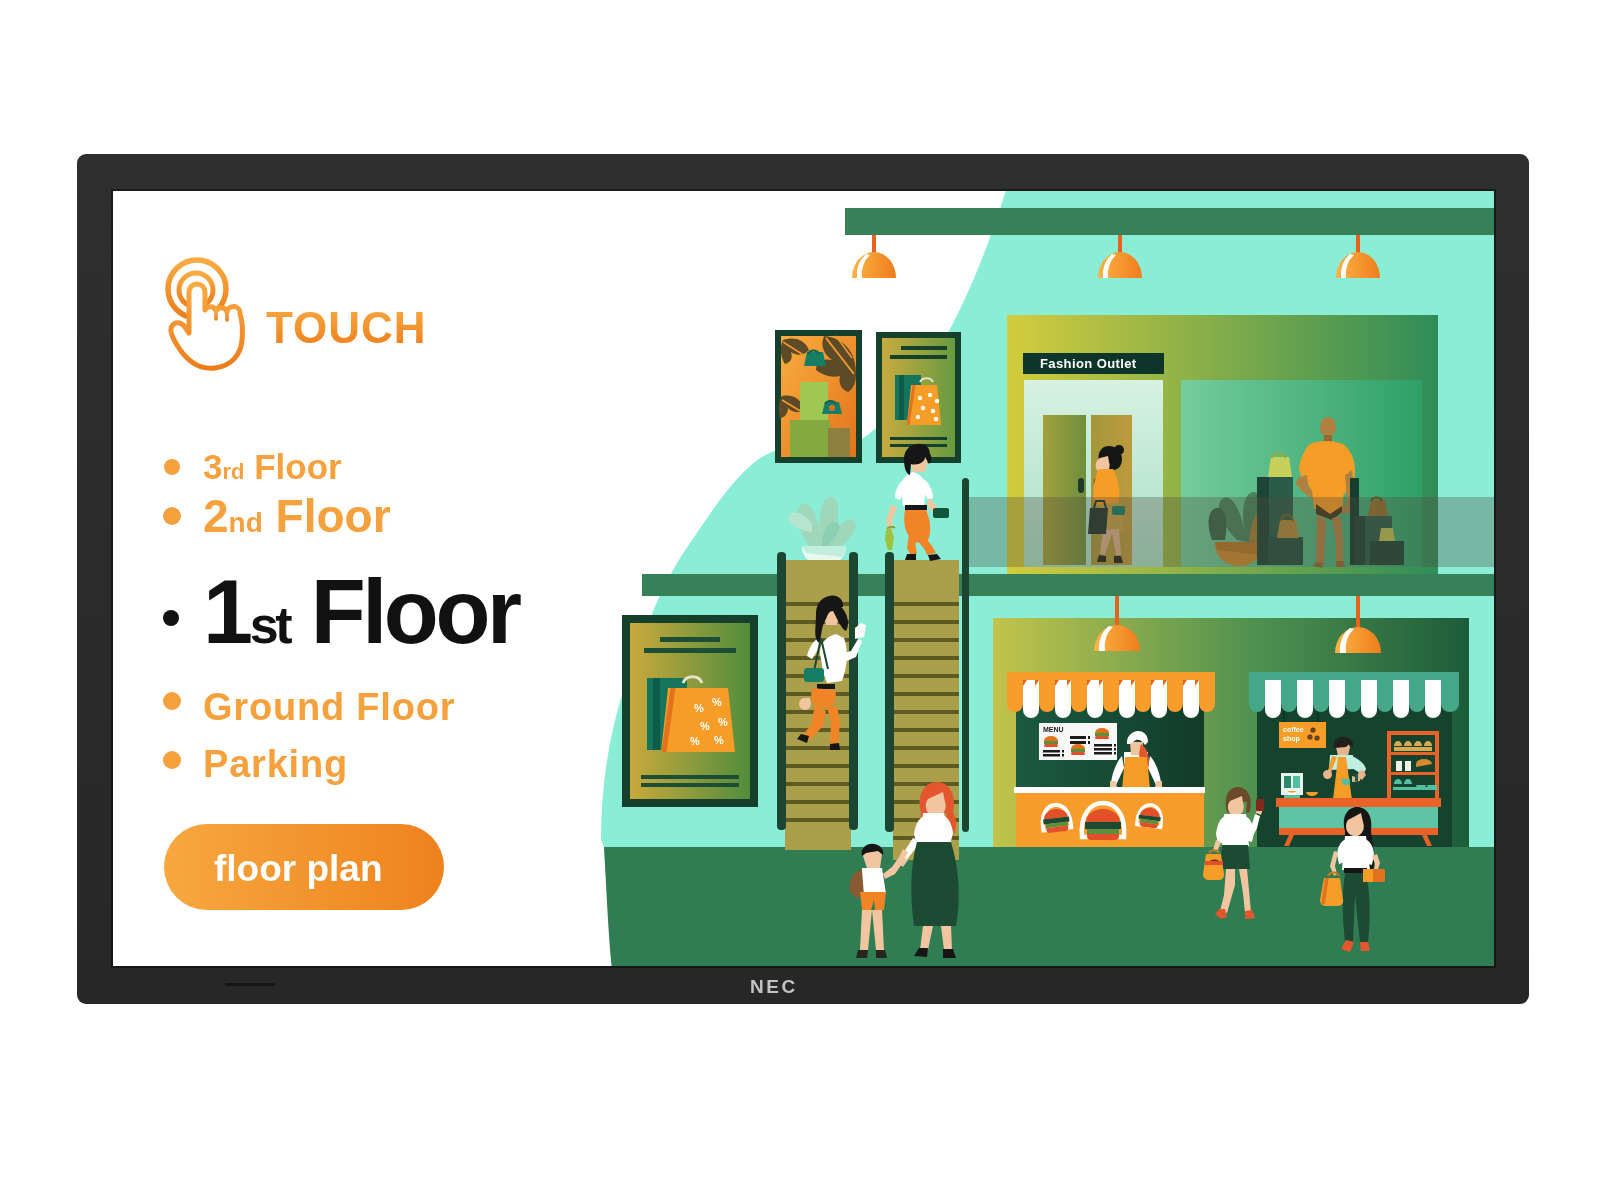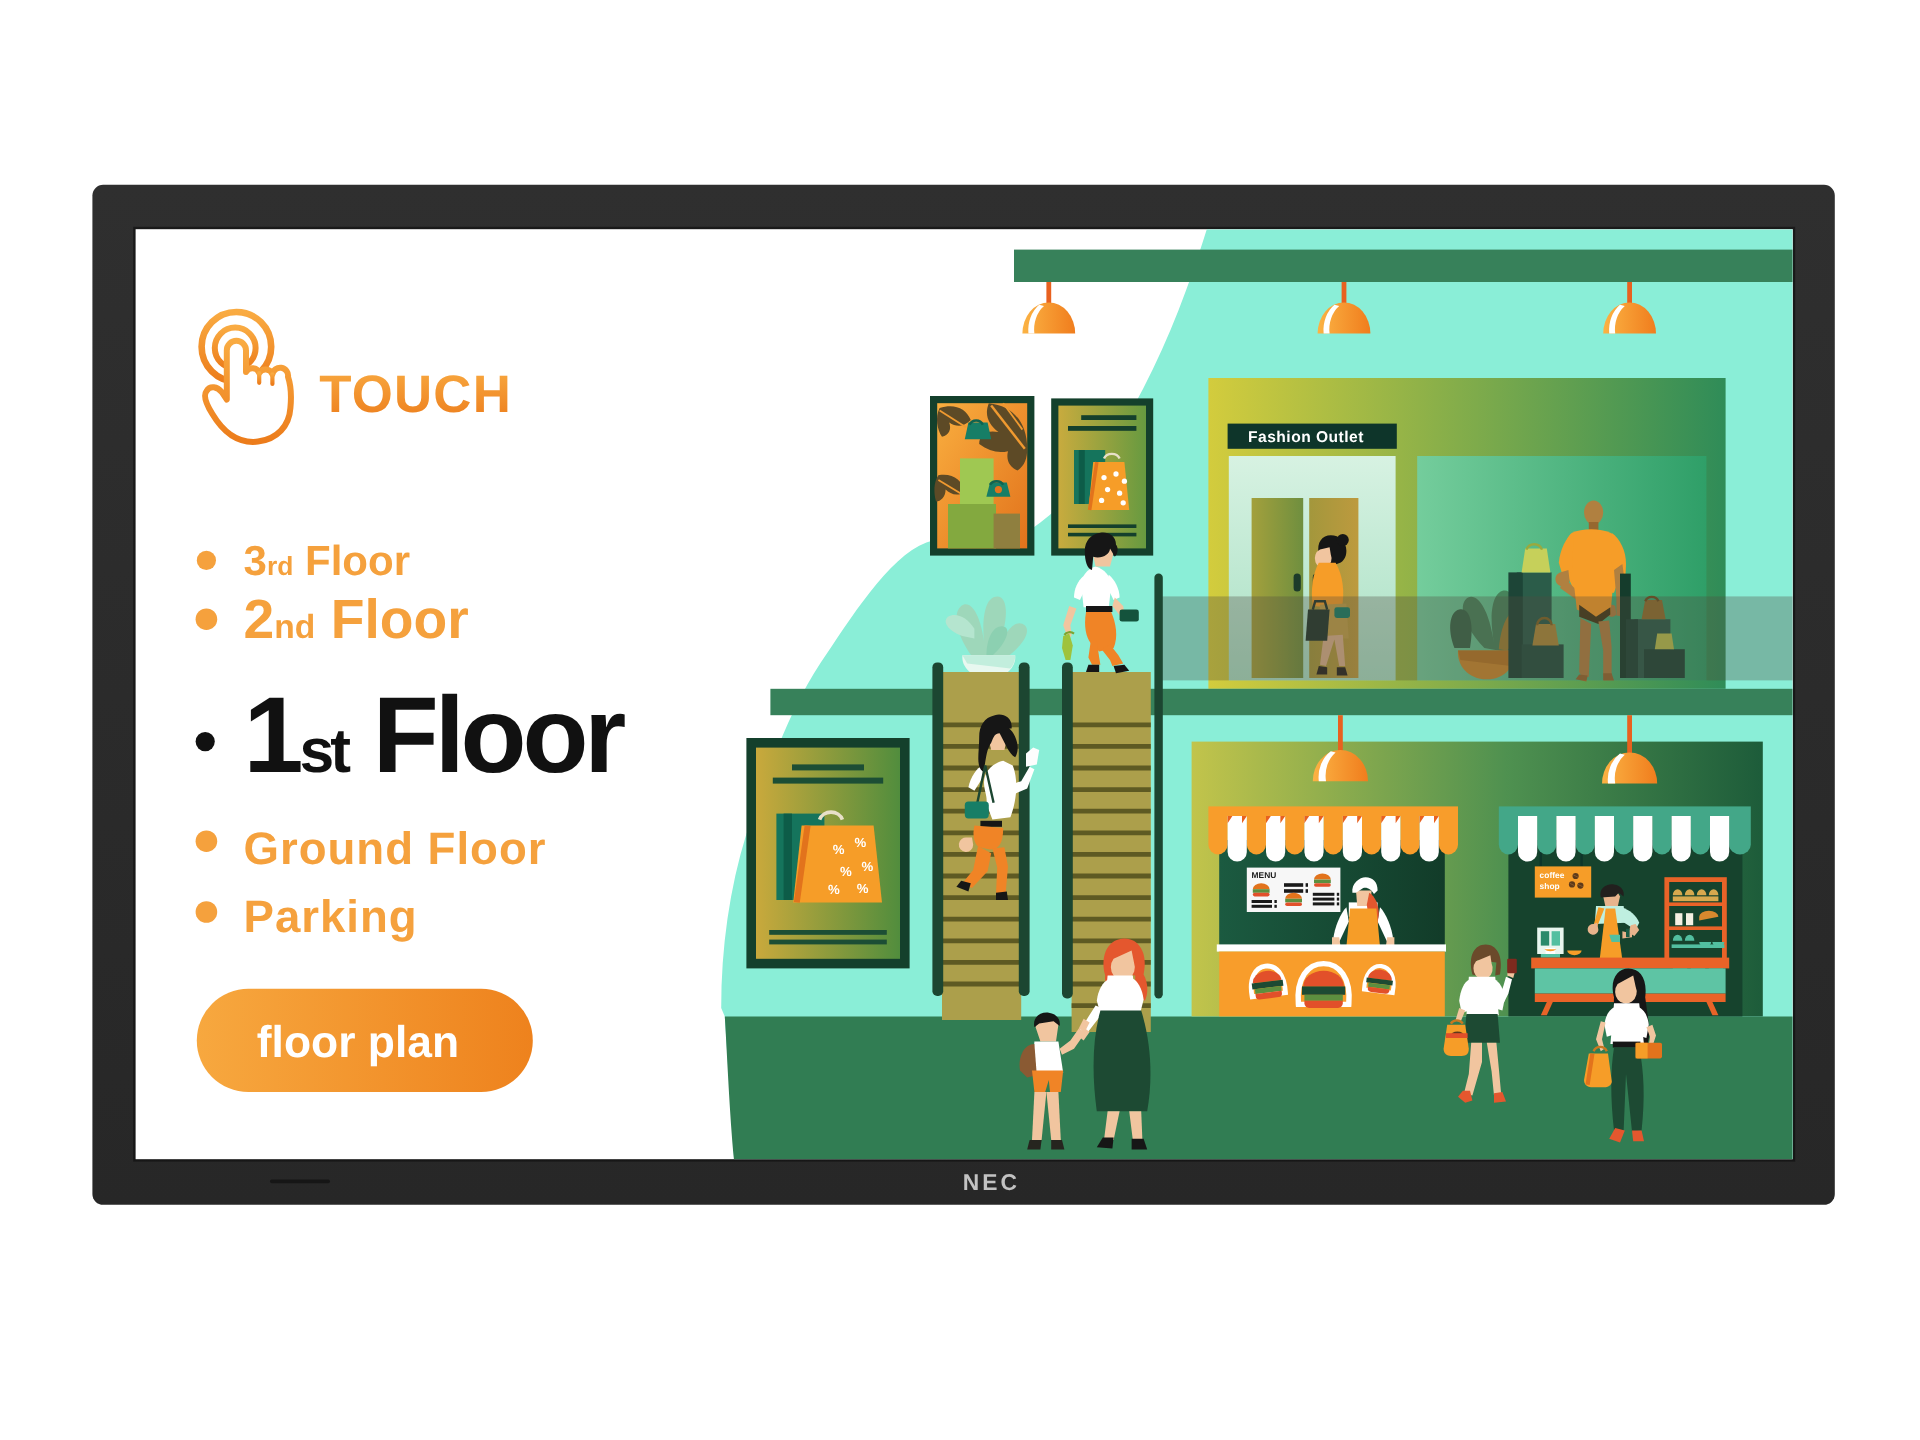--- a/index.html
+++ b/index.html
@@ -5,21 +5,21 @@
 html,body{margin:0;padding:0;width:1600px;height:1200px;background:#ffffff;font-family:"Liberation Sans",sans-serif;}
 .abs{position:absolute;}
 </style>
 </head>
 <body>
 
 <div class="abs" style="left:77px;top:154px;width:1452px;height:850px;background:linear-gradient(180deg,#2f2f2f,#272727);border-radius:9px;"></div>
 
 <div class="abs" style="left:225px;top:983px;width:50px;height:3px;background:#161616;border-radius:2px;"></div>
 
-<div class="abs" style="left:750px;top:976px;width:100px;text-align:right;color:#c2c2c2;font-weight:bold;font-size:19px;letter-spacing:2.5px;">NEC</div>
+<div class="abs" style="left:750px;top:976px;width:100px;text-align:left;color:#c2c2c2;font-weight:bold;font-size:19px;letter-spacing:2.5px;">NEC</div>
 
 <div class="abs" style="left:113px;top:191px;width:1381px;height:775px;background:#ffffff;overflow:hidden;box-shadow:0 0 0 2px rgba(10,10,10,0.55);">
 <svg width="1381" height="775" viewBox="113 191 1381 775">
 <defs>
 <linearGradient id="gTouch" x1="0" y1="0" x2="0" y2="1">
           <stop offset="0" stop-color="#f9ab42"></stop>
           <stop offset="1" stop-color="#ec7c1b"></stop>
         </linearGradient>
 <linearGradient id="gBtn" x1="0" y1="0" x2="1" y2="0">
           <stop offset="0" stop-color="#f7a83f"></stop>

